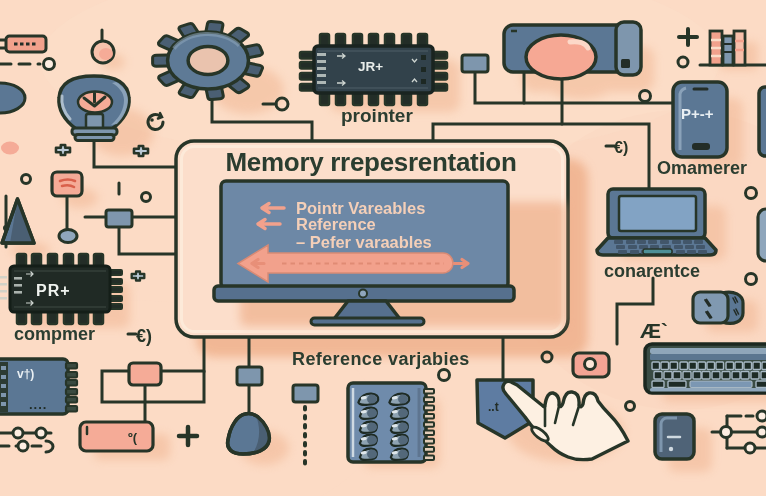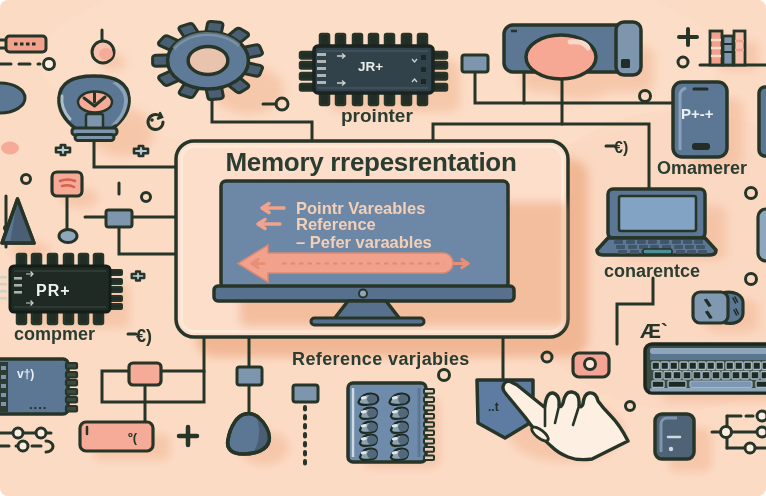--- a/index.html
+++ b/index.html
@@ -1,14 +1,14 @@
 <!DOCTYPE html>
 <html><head><meta charset="utf-8"><style>
 html,body{margin:0;padding:0;background:#ffffff;}
-#wrap{width:766px;height:496px;overflow:hidden;position:relative;border-radius:8px;}
+#wrap{width:766px;height:496px;overflow:hidden;position:relative;}
 </style></head><body>
 <div id="wrap"><svg width="766" height="496" viewBox="0 0 766 496" xmlns="http://www.w3.org/2000/svg">
       <defs>
         <filter id="blur1" x="-40%" y="-40%" width="180%" height="180%">
           <feGaussianBlur stdDeviation="5"></feGaussianBlur>
         </filter>
       </defs>
       <rect x="0" y="0" width="766" height="496" fill="#fcdbc5"></rect>
 <ellipse cx="380" cy="60" rx="340" ry="100" fill="#fde3cf" opacity="0.25"></ellipse>
 <ellipse cx="120" cy="420" rx="260" ry="120" fill="#fbdcc6" opacity="0.3"></ellipse>

